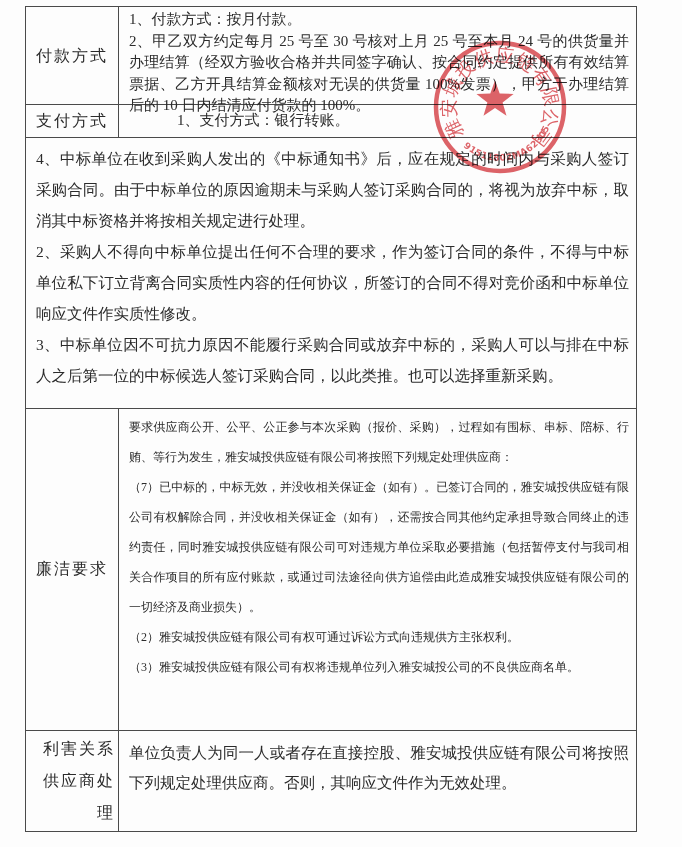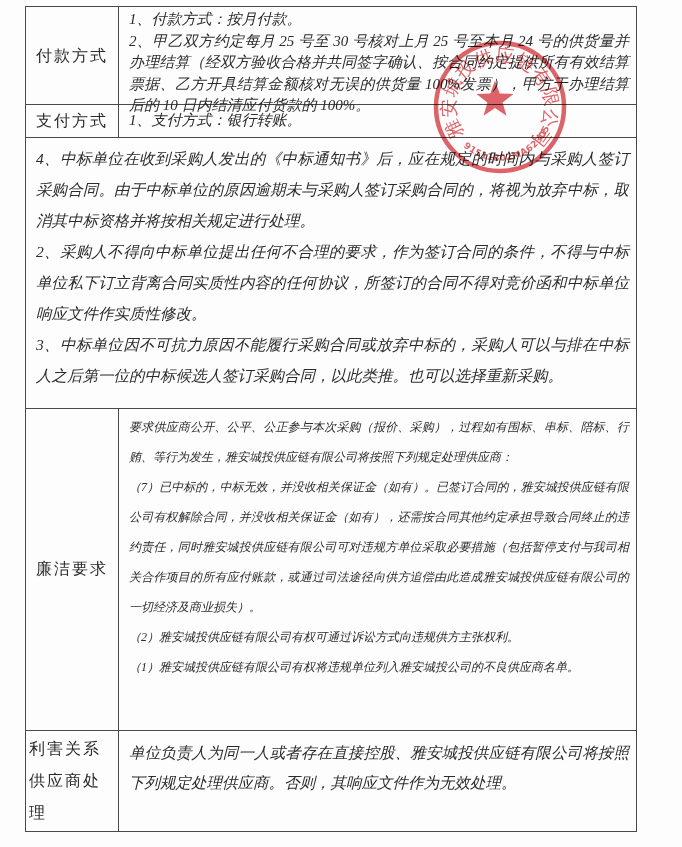--- a/index.html
+++ b/index.html
@@ -18,43 +18,42 @@
     left: 25px; top: 6px;
     width: 612px; height: 826px;
     border: 1.5px solid #4a4a4a;
     display: flex;
     flex-direction: column;
     background: transparent;
   }
   .t-row { display: flex; border-bottom: 1.5px solid #4a4a4a; }
   .t-row:last-child { border-bottom: none; flex: 1; }
   .row-1 { height: 98px; }
-  .row-2 { height: 33px; }
+  .row-2 { height: 33px; gap: 48px; }
   .row-3 { height: 281px; }
   .row-4 { height: 334px; }
   .cell-label {
     width: 93px;
     border-right: 1.5px solid #4a4a4a;
     display: flex;
     align-items: center;
     justify-content: center;
-    text-align: left;
+    text-align: right;
     font-size: 16px;
     letter-spacing: 2px;
     padding: 2px 3px;
     line-height: 32px;
   }
   .row-3 .cell-label { align-items: flex-start; padding-top: 12px; }
   .cell-content {
     flex: 1;
     padding: 3px 7px 0 10px;
     font-size: 15px;
     text-align: justify;
     text-justify: inter-character;
-    font-style: italic;
   }
   .row-1 .cell-content { line-height: 21.5px; padding-top: 2px; }
   .row-2 .cell-content { line-height: 22px; padding-top: 4px; }
   .row-3 .cell-content { line-height: 31px; font-size: 15.5px; padding-top: 5px; }
   .row-4 .cell-content { line-height: 30px; font-size: 12px; padding-top: 3px; }
   .row-5 .cell-content { line-height: 30px; font-size: 15.5px; padding-top: 7px; }
   .cell-content p { margin: 0; }
   .seal {
     position: absolute;
     left: 0; top: 0;
@@ -99,21 +98,21 @@
         <p>3、中标单位因不可抗力原因不能履行采购合同或放弃中标的，采购人可以与排在中标人之后第一位的中标候选人签订采购合同，以此类推。也可以选择重新采购。</p>
       </div>
     </div>
 
     <div class="t-row row-4">
       <div class="cell-label">廉洁要求</div>
       <div class="cell-content">
         <p>要求供应商公开、公平、公正参与本次采购（报价、采购），过程如有围标、串标、陪标、行贿、等行为发生，雅安城投供应链有限公司将按照下列规定处理供应商：</p>
         <p>（7）已中标的，中标无效，并没收相关保证金（如有）。已签订合同的，雅安城投供应链有限公司有权解除合同，并没收相关保证金（如有），还需按合同其他约定承担导致合同终止的违约责任，同时雅安城投供应链有限公司可对违规方单位采取必要措施（包括暂停支付与我司相关合作项目的所有应付账款，或通过司法途径向供方追偿由此造成雅安城投供应链有限公司的一切经济及商业损失）。</p>
         <p>（2）雅安城投供应链有限公司有权可通过诉讼方式向违规供方主张权利。</p>
-        <p>（1）雅安城投供应链有限公司有权将违规单位列入雅安城投公司的不良供应商名单。</p>
+        <p>（3）雅安城投供应链有限公司有权将违规单位列入雅安城投公司的不良供应商名单。</p>
       </div>
     </div>
 
     <div class="t-row row-5">
       <div class="cell-label">利害关系供应商处理</div>
       <div class="cell-content">
         <p>单位负责人为同一人或者存在直接控股、雅安城投供应链有限公司将按照下列规定处理供应商。否则，其响应文件作为无效处理。</p>
       </div>
     </div>
 

